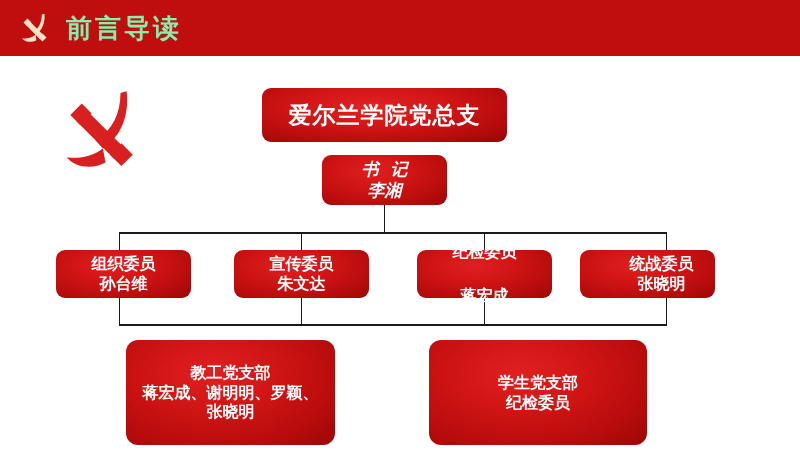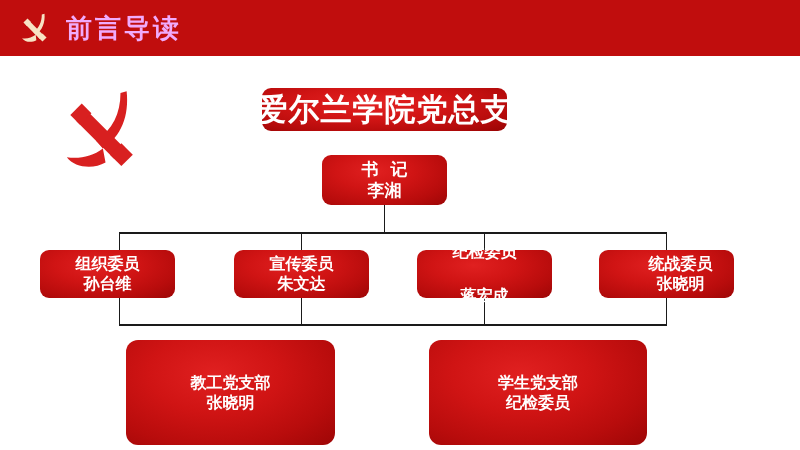--- a/index.html
+++ b/index.html
@@ -28,21 +28,21 @@
   }
   .header-emblem {
     margin-left: 18px;
     width: 34px;
     height: 34px;
     flex: 0 0 auto;
     display: block;
   }
   .header-title {
     margin-left: 14px;
-    color: #f0abfc;
+    color: #86efac;
     font-size: 26px;
     font-weight: bold;
     letter-spacing: 3px;
     line-height: 1;
     font-family: "DejaVu Sans", "Liberation Sans", sans-serif;
   }
 
   
   .big-emblem {
     position: absolute;
@@ -77,49 +77,50 @@
     justify-content: center;
     line-height: 1.22;
     white-space: pre;
   }
 
   
   .node-root {
     left: 262px;
     top: 88px;
     width: 245px;
-    height: 43px;
+    height: 54px;
     border-radius: 9px;
-    font-size: 31px;
+    font-size: 23px;
     letter-spacing: 1px;
     background: radial-gradient(ellipse at 45% 35%, #e32222 0%, #d21515 40%, #b50b0b 75%, #980404 100%);
   }
 
   
   .node-secretary {
     left: 322px;
     top: 155px;
     width: 125px;
     height: 50px;
     border-radius: 9px;
     font-size: 17px;
+    font-style: italic;
   }
 
   
   .node-committee {
     top: 250px;
     width: 135px;
     height: 48px;
     border-radius: 9px;
     font-size: 16px;
   }
-  .pos-c0 { left: 40px; }
+  .pos-c0 { left: 56px; }
   .pos-c1 { left: 234px; font-family: Liberation Serif, serif; }
   .pos-c2 { left: 417px; gap: 24px; }
-  .pos-c3 { left: 599px; padding-left: 28px; }
+  .pos-c3 { left: 580px; padding-left: 28px; }
 
   
   .node-branch {
     top: 340px;
     border-radius: 12px;
     font-size: 16px;
     padding: 5px 8px;
   }
   .pos-b0 { left: 126px; width: 209px; height: 105px; }
   .pos-b1 { left: 429px; width: 218px; height: 105px; }
@@ -194,19 +195,20 @@
   <span class="line">蒋宏成</span>
 </div>
 
 <div class="node node-committee pos-c3">
   <span class="line">统战委员</span>
   <span class="line">张晓明</span>
 </div>
 
 <div class="node node-branch pos-b0">
   <span class="line">教工党支部</span>
+  <span class="line">蒋宏成、谢明明、罗颖、</span>
   <span class="line">张晓明</span>
 </div>
 
 <div class="node node-branch pos-b1">
   <span class="line">学生党支部</span>
   <span class="line">纪检委员</span>
 </div>
 
 </body></html>

